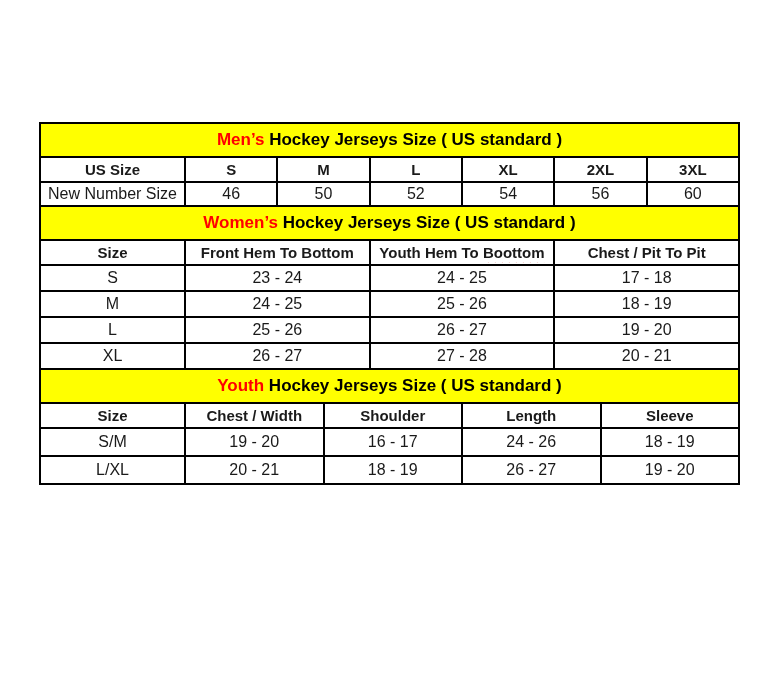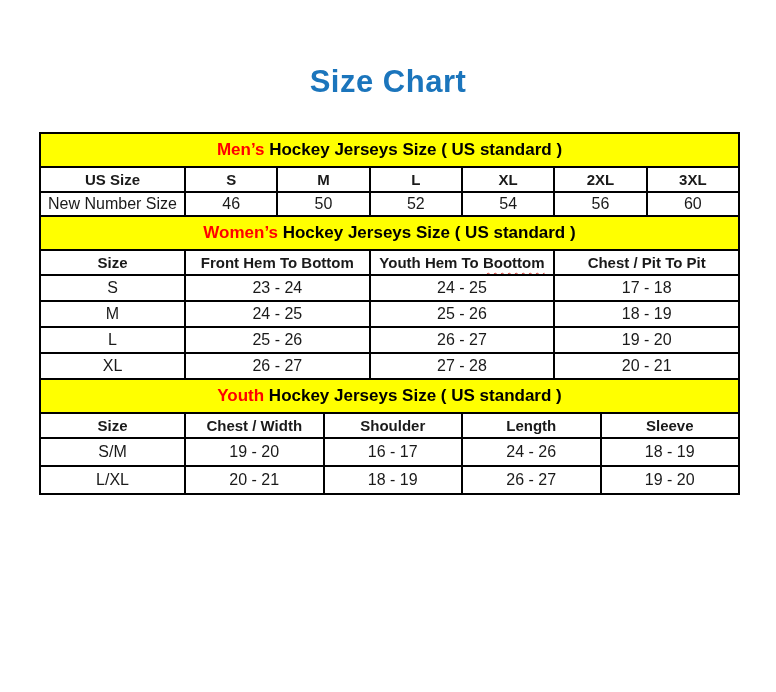--- a/index.html
+++ b/index.html
@@ -18,21 +18,21 @@
     margin: 0;
     text-align: center;
     font-size: 31px;
     font-weight: bold;
     color: #1B75BC;
     letter-spacing: 0.5px;
   }
 
   .chart-wrap {
     position: absolute;
-    left: 39px; top: 132px;
+    left: 39px; top: 122px;
     width: 603px;
   }
 
   table.szt {
     border-collapse: collapse;
     table-layout: fixed;
     width: 701px;
   }
   table.szt + table.szt { margin-top: -2px; }
 
@@ -54,20 +54,21 @@
     font-weight: bold;
     color: #000000;
   }
   tr.band .hl { color: #FF0000; }
 
   tr.head th {
     height: 25px;
     font-size: 15px;
     font-weight: bold;
     background: #ffffff;
+    border-radius: 12px;
   }
 
   tr.r td {
     font-size: 16px;
     font-weight: normal;
     background: #ffffff;
   }
   table.men   tr.r td { height: 24px; }
   table.women tr.r td { height: 26px; }
   table.youth tr.r td { height: 28px; }
@@ -81,21 +82,20 @@
     text-decoration-thickness: 1px;
     text-underline-offset: 4px;
     margin-top: 37px;
   }
 </style>
 </head>
 <body>
 
 <div class="page">
 
-  <h1 class="title">Size Chart</h1>
 
   <div class="chart-wrap">
 
     <table class="szt men">
       <colgroup>
           <col class="c0">
           <col span="6">
         </colgroup>
       <tbody>
         <tr class="band">

